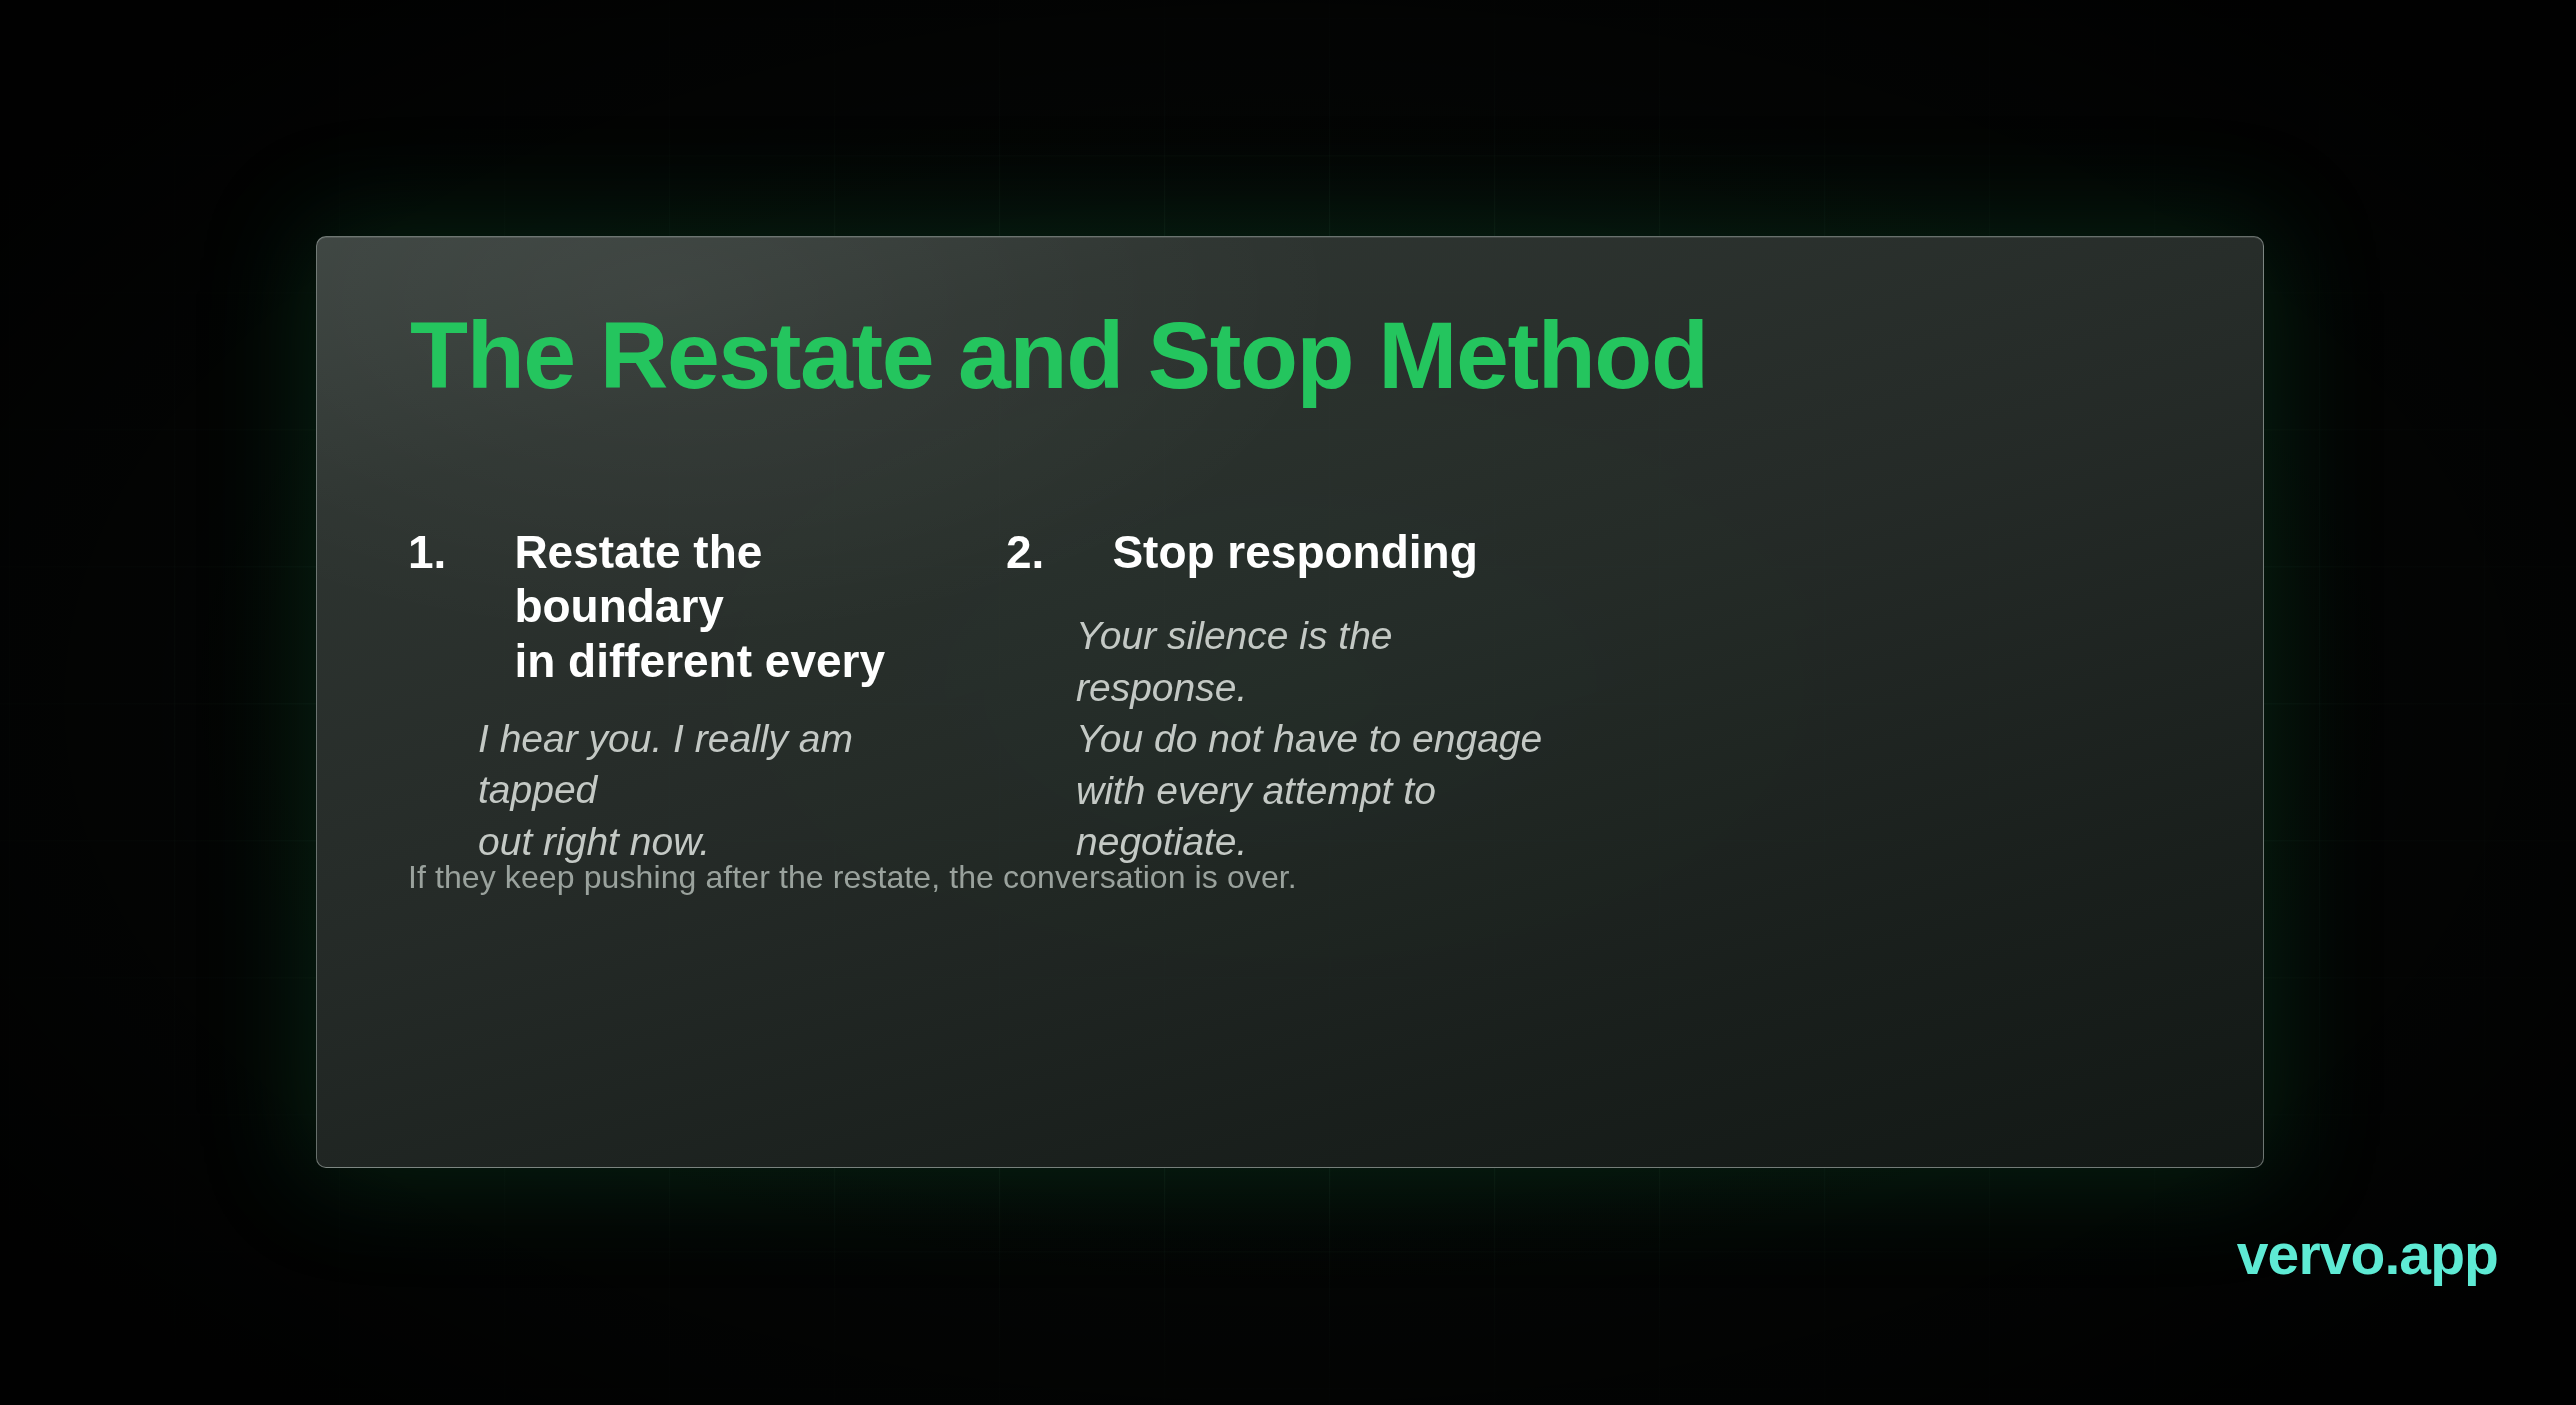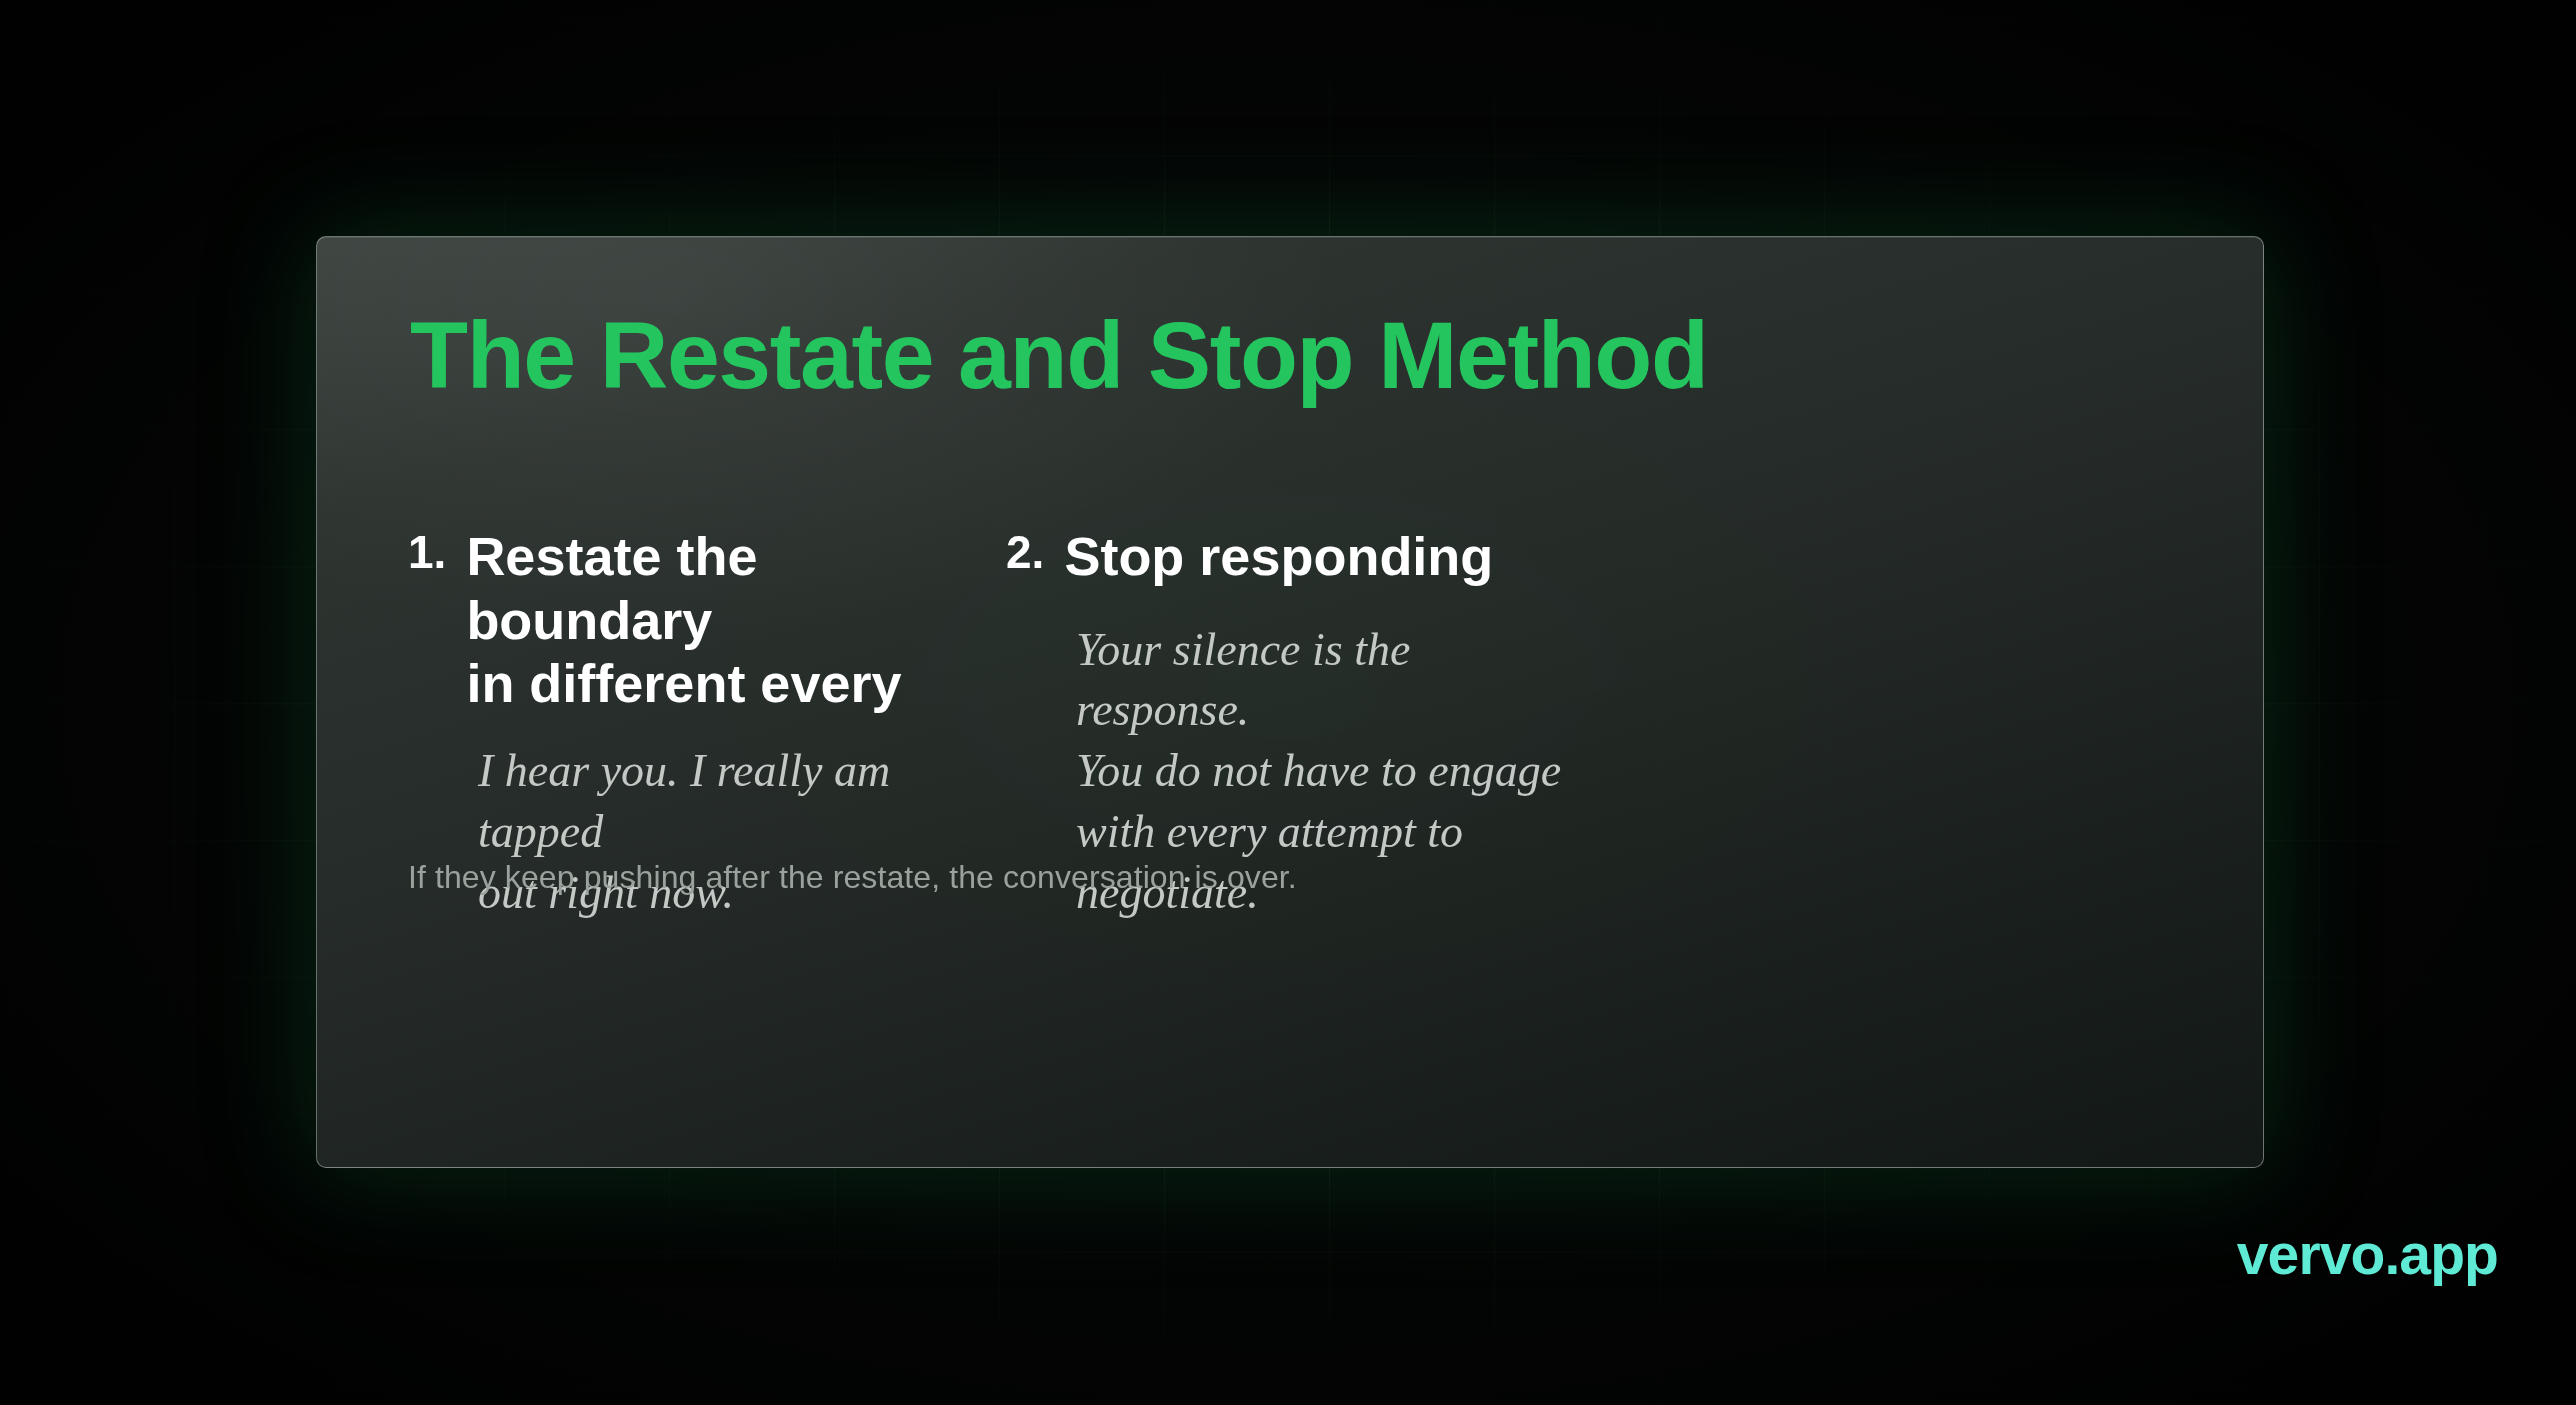--- a/index.html
+++ b/index.html
@@ -144,34 +144,34 @@
 
   .num {
     font-size: 46px;
     font-weight: 700;
     line-height: 1.18;
     color: #ffffff;
     flex: 0 0 auto;
   }
 
   .head-text {
-    font-size: 54px;
+    font-size: 46px;
     font-weight: 700;
     line-height: 1.18;
     color: #ffffff;
+    margin-left: 48px;
   }
 
   .quote {
     margin-left: 70px;
-    font-size: 46px;
+    font-size: 39px;
     font-style: italic;
     font-weight: 400;
     line-height: 1.32;
     color: #c4c9c5;
-    font-family: Liberation Serif, serif;
   }
 
   .col-1 .quote { margin-top: 25px; }
   .col-2 .quote { margin-top: 31px; }
 
   .note {
     position: absolute;
     left: 91px;
     top: 622px;
     font-size: 32px;

